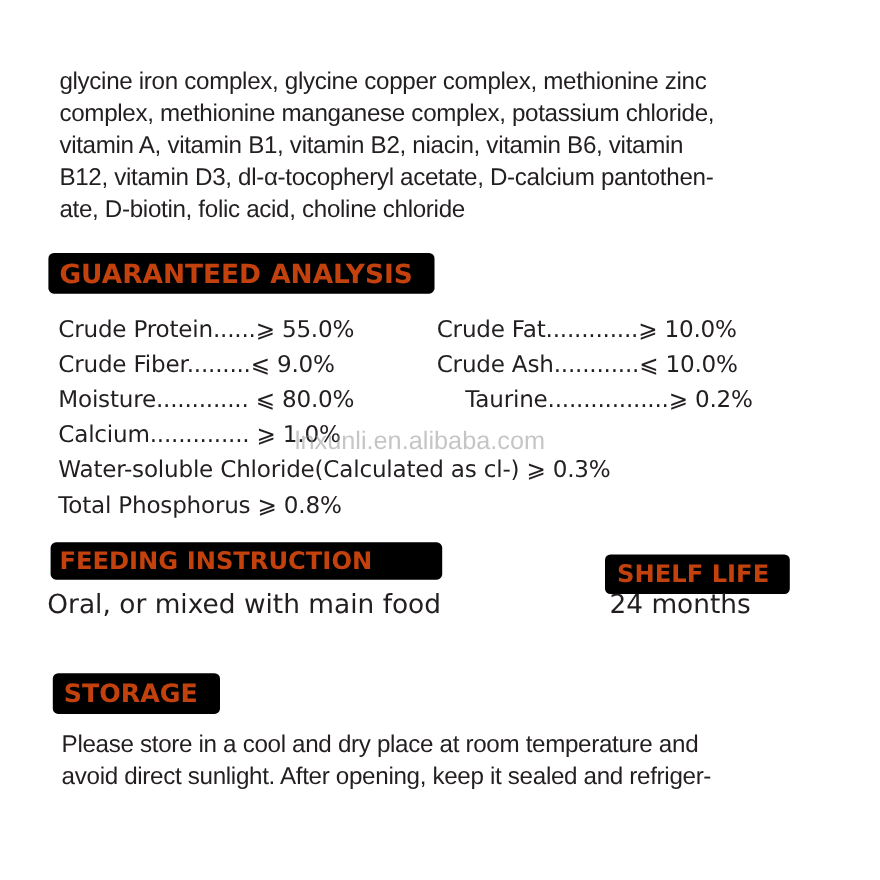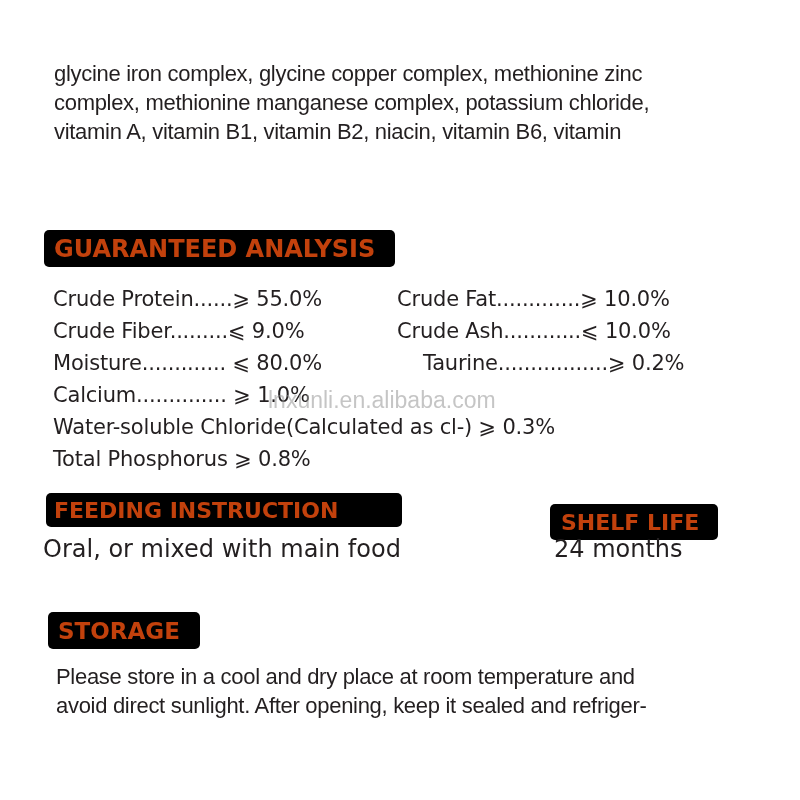--- a/index.html
+++ b/index.html
@@ -72,20 +72,22 @@
     }
     .storage-text .line { display: block; }
   </style>
 </head>
 <body>
 
 <div class="abs para" style="left:54px; top:59px;">
   <span class="line">glycine iron complex, glycine copper complex, methionine zinc</span>
   <span class="line">complex, methionine manganese complex, potassium chloride,</span>
   <span class="line">vitamin A, vitamin B1, vitamin B2, niacin, vitamin B6, vitamin</span>
+  <span class="line">B12, vitamin D3, dl-α-tocopheryl acetate, D-calcium pantothen-</span>
+  <span class="line">ate, D-biotin, folic acid, choline chloride</span>
 </div>
 
 <div class="section-tag" style="left:44px; top:230px; width:351px; height:37px; padding-left:10px; font-size:24px;">
   <span>GUARANTEED ANALYSIS</span>
 </div>
 
 <div class="analysis-item" style="left:53px; top:283px;">
   <span>Crude Protein......</span><span>⩾</span><span> 55.0%</span>
 </div>
 <div class="analysis-item" style="left:53px; top:315px;">

